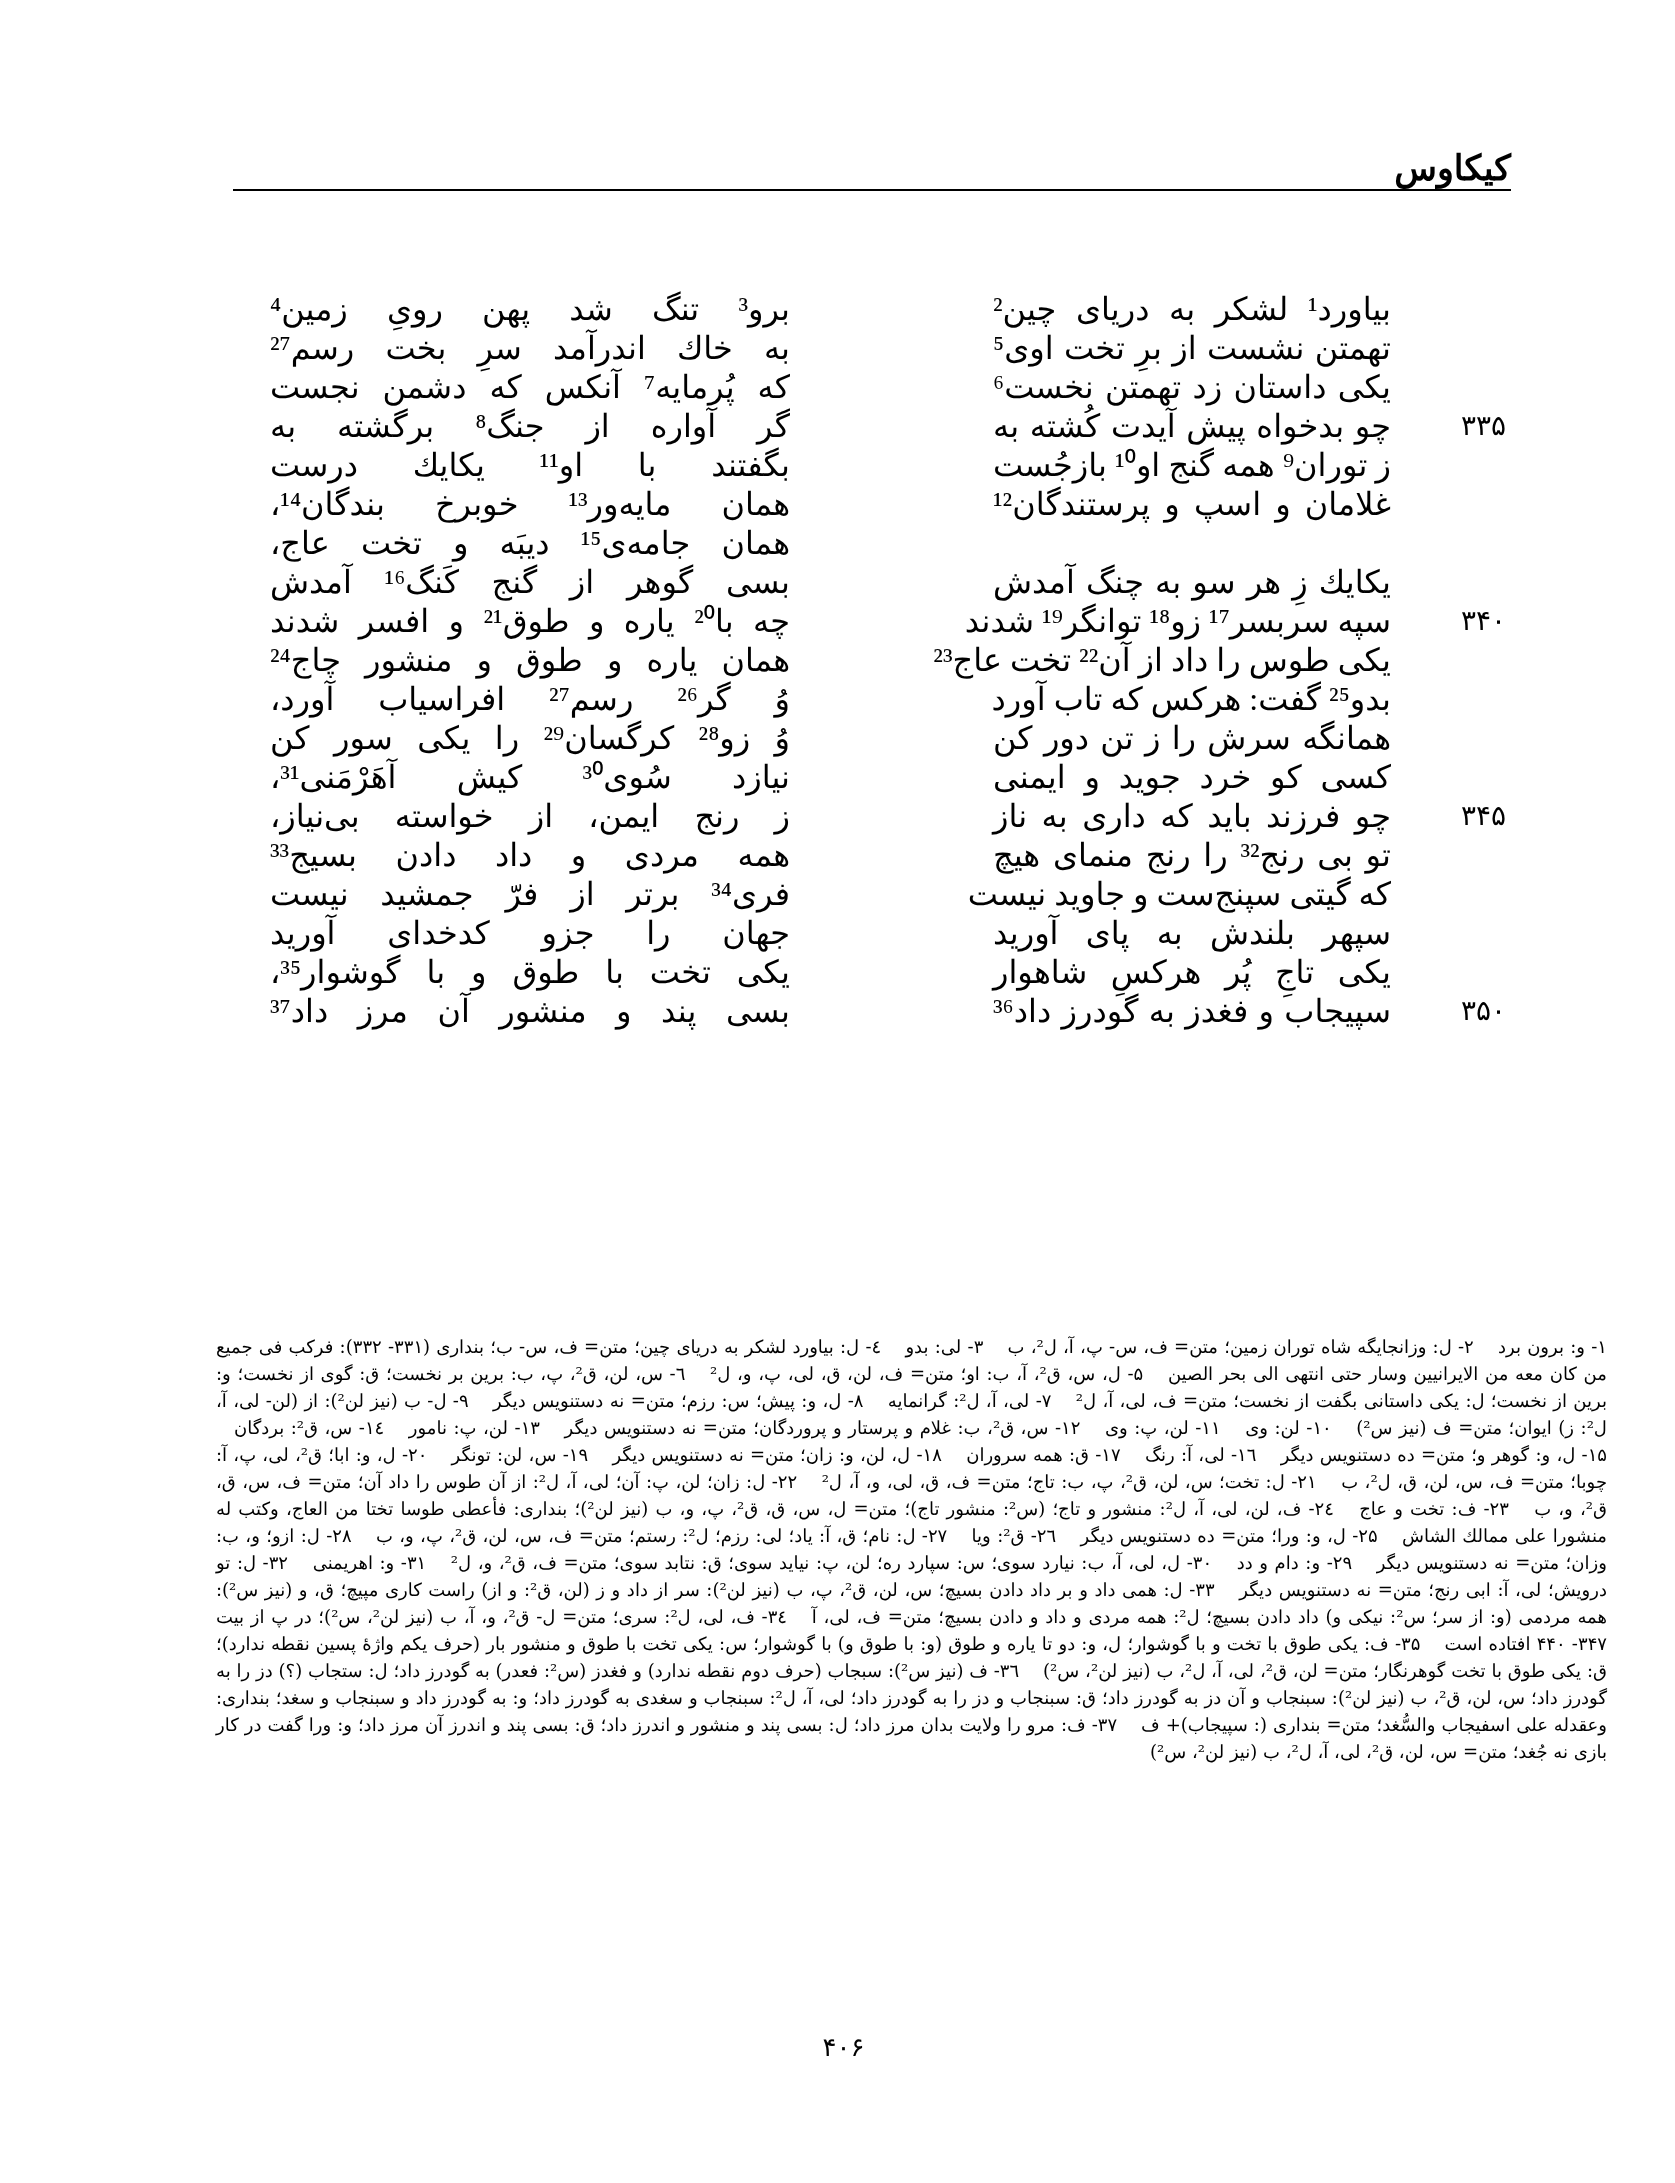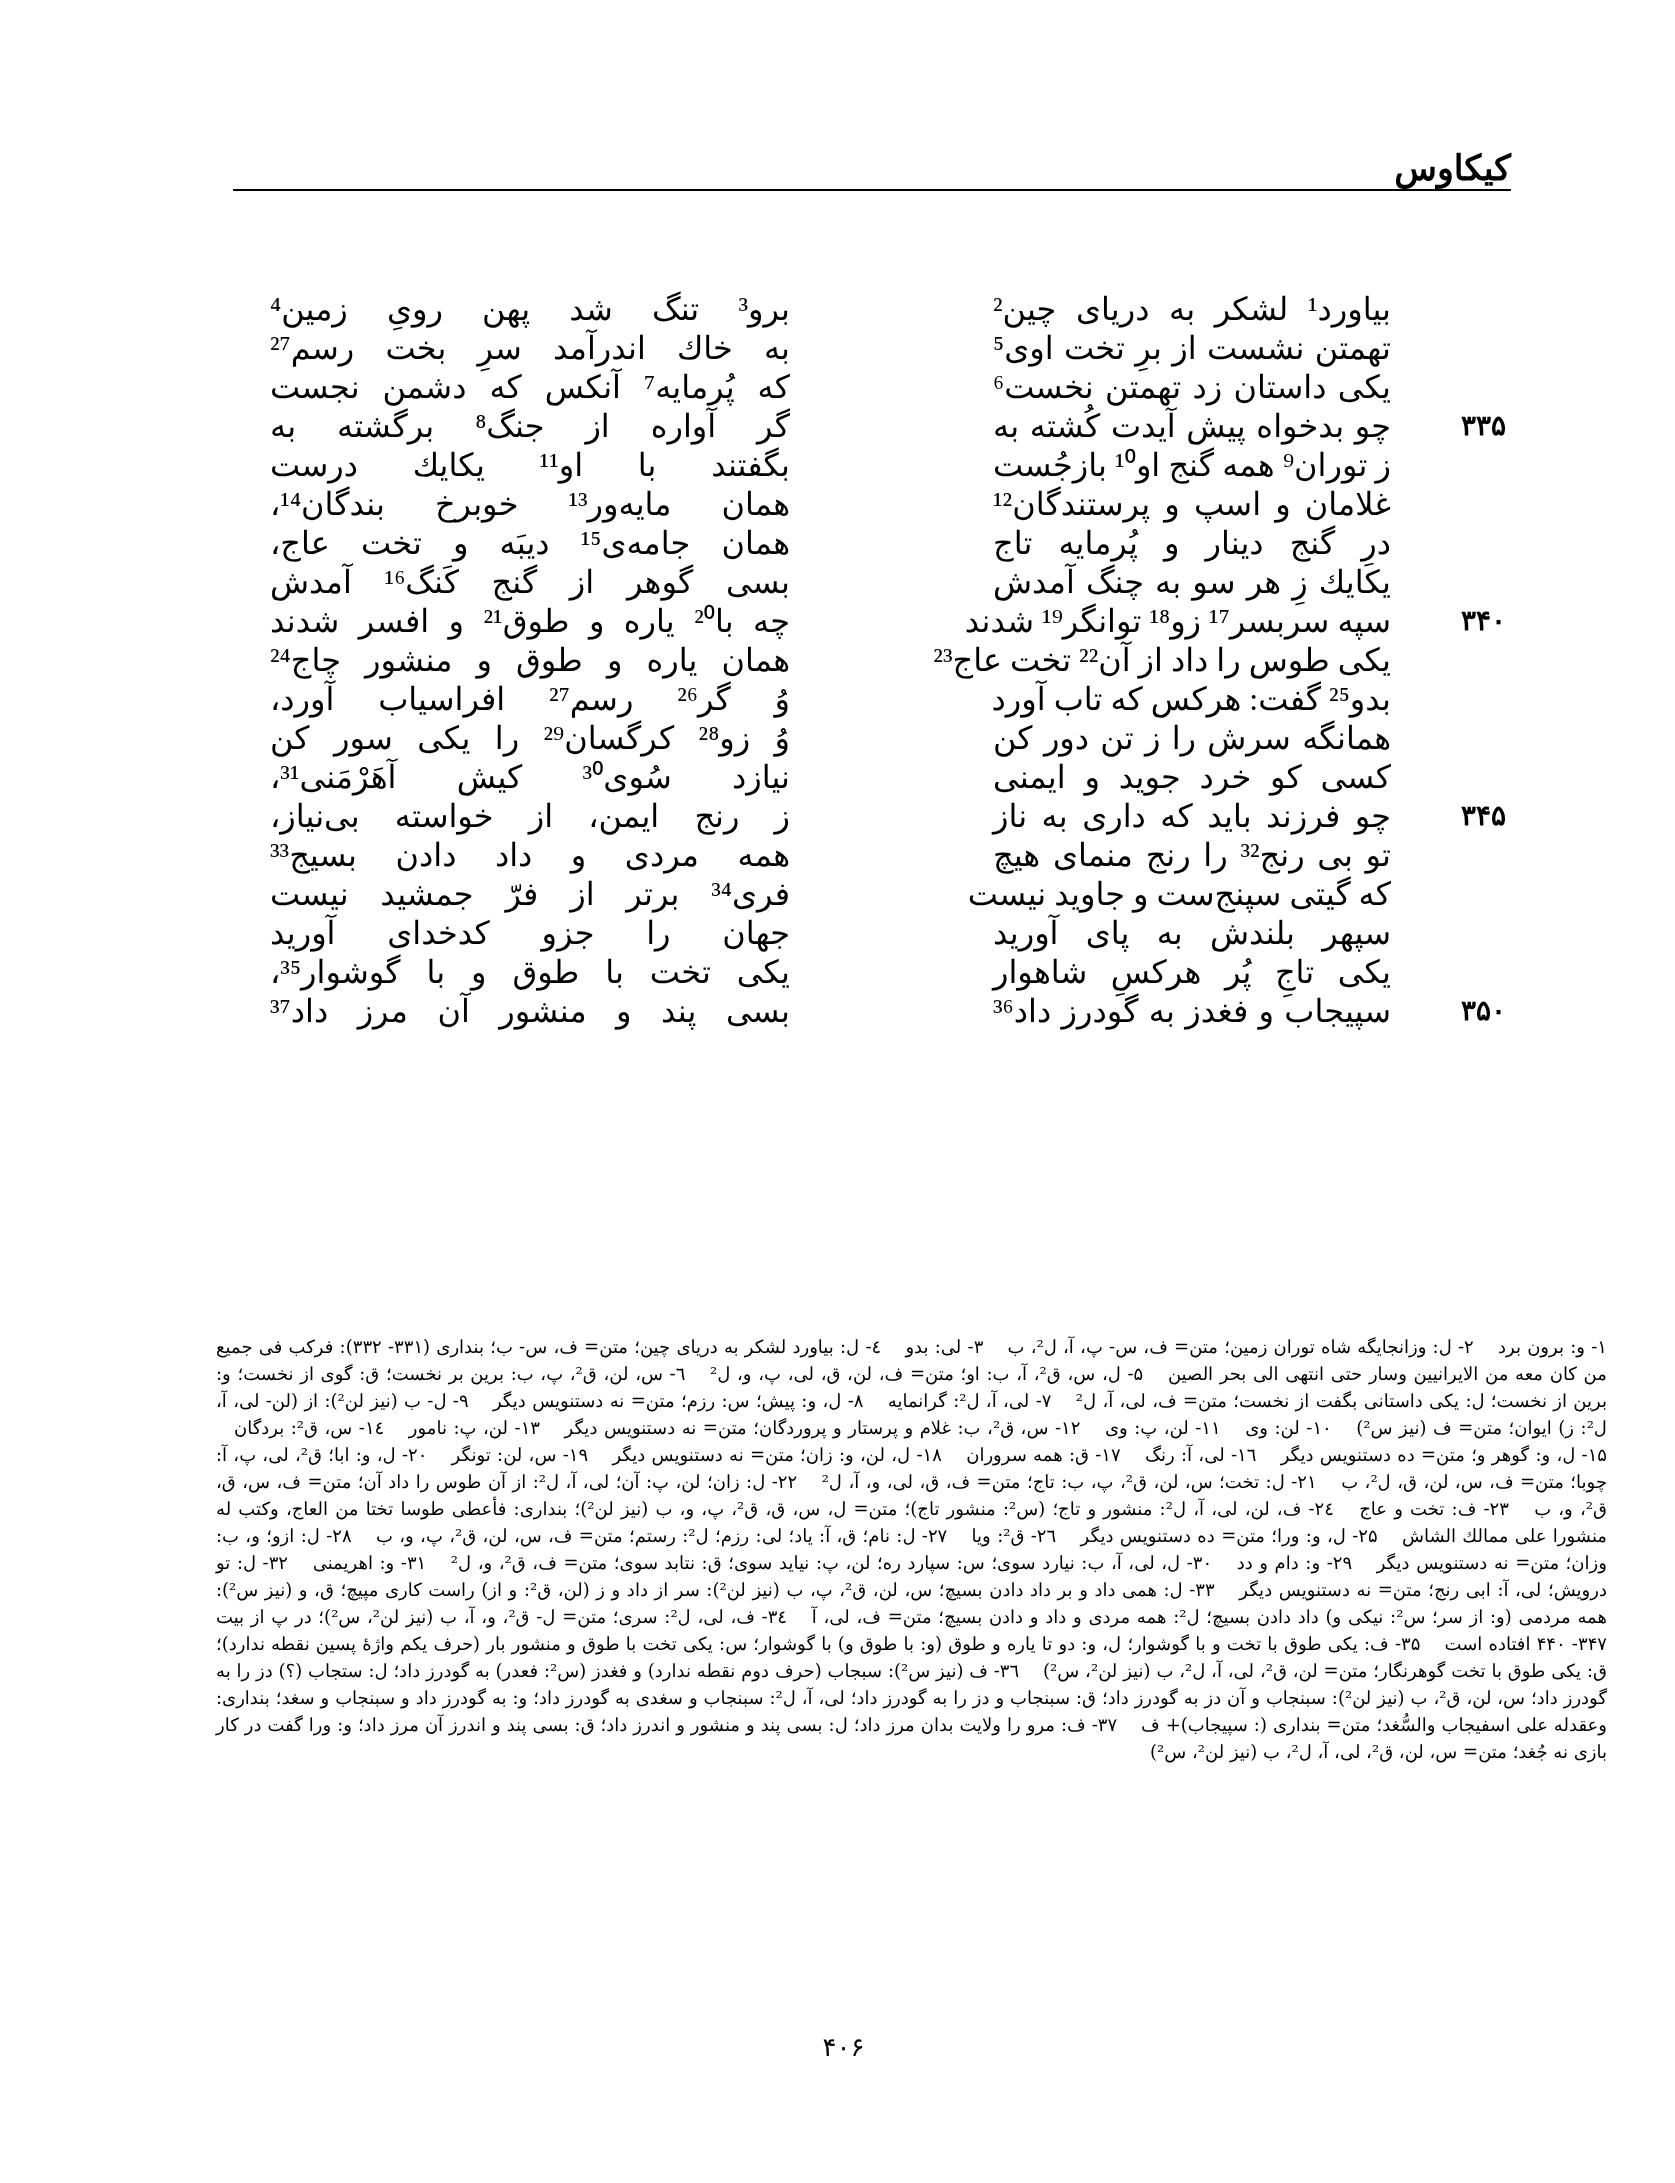--- a/index.html
+++ b/index.html
@@ -1,21 +1,21 @@
 <!DOCTYPE html>
 <html style="font-size:10.8px"><head>
 <meta charset="utf-8">
 <style>
   html, body { margin: 0; padding: 0; background: #ffffff; }
   body { width: 1676px; height: 2183px; position: relative; overflow: hidden; color: #000; font-family: "DejaVu Serif", serif; }
   .header-title { position: absolute; right: 165px; top: 147px; font-size: 35px; font-weight: bold; direction: rtl; }
   .header-rule { position: absolute; left: 233px; right: 165px; top: 189px; height: 2px; background: #000; }
   .poem { position: absolute; top: 290px; left: 223px; width: 1283px; direction: rtl; }
   .bayt { display: flex; flex-direction: row; height: 39px; align-items: flex-end; position: relative; }
-  .bayt-num { position: absolute; right: 0; width: 88px; text-align: right; font-size: 28px; font-weight: bold; bottom: 4px; }
+  .bayt-num { position: absolute; right: 0; width: 88px; text-align: right; font-size: 28px; font-weight: normal; bottom: 4px; }
   .misra { font-size: 32px; white-space: nowrap; text-align: justify; text-align-last: justify; line-height: 39px; font-family: Liberation Serif, serif; }
   .misra.first { position: absolute; right: 115px; width: 398px; }
   .misra.second { position: absolute; right: 716px; width: 520px; }
   .footnotes { position: absolute; top: 1333px; left: 216px; width: 1391px; direction: rtl; font-size: 18px; line-height: 27px; text-align: justify; text-align-last: right; }
   .fn { display: inline; }
   .page-number { position: absolute; left: 803px; top: 2032px; width: 81px; text-align: center; font-size: 26px; font-weight: normal; }
 </style>
 </head>
 <body>
 
@@ -48,21 +48,20 @@
       <span class="misra first">ز توران⁹ همه گنج او¹⁰ بازجُست</span>
       <span class="misra second">بگفتند با او¹¹ یکایك درست</span>
     </div>
   <div class="bayt">
       <span class="bayt-num"></span>
       <span class="misra first">غلامان و اسپ و پرستندگان¹²</span>
       <span class="misra second">همان مایه‌ور¹³ خوبرخ بندگان¹⁴،</span>
     </div>
   <div class="bayt">
       <span class="bayt-num"></span>
-      <span class="misra first">درِ گنج دینار و پُرمایه تاج</span>
       <span class="misra second">همان جامه‌ی¹⁵ دیبَه و تخت عاج،</span>
     </div>
   <div class="bayt">
       <span class="bayt-num"></span>
       <span class="misra first">یکایك زِ هر سو به چنگ آمدش</span>
       <span class="misra second">بسی گوهر از گنج کَنگ¹⁶ آمدش</span>
     </div>
   <div class="bayt">
       <span class="bayt-num">۳۴۰</span>
       <span class="misra first">سپه سربسر¹⁷ زو¹⁸ توانگر¹⁹ شدند</span>

